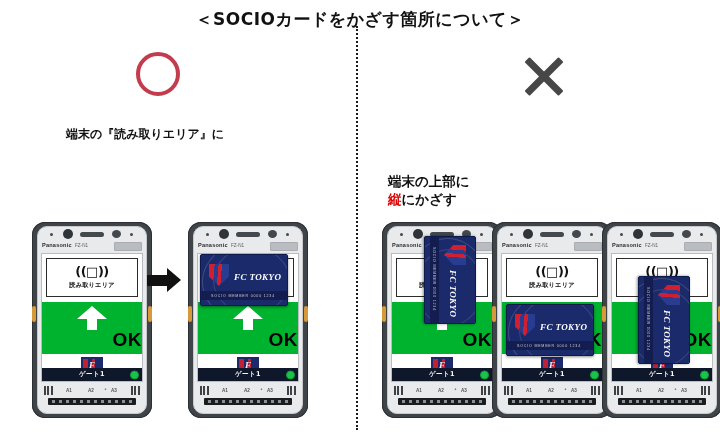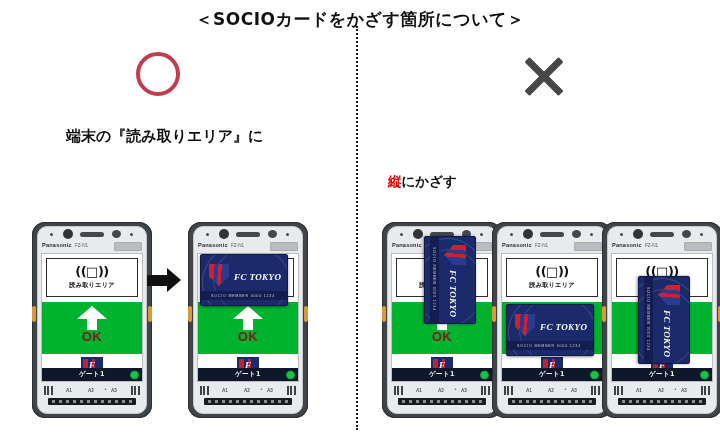--- a/index.html
+++ b/index.html
@@ -30,21 +30,21 @@
   .ng-cross span{
     position:absolute;left:-2px;top:19px;width:48px;height:7px;background:#474747;
     border-radius:1px;
   }
   .ng-cross span.a{transform:rotate(45deg);}
   .ng-cross span.b{transform:rotate(-45deg);}
 
   
   .cap{position:absolute;font-weight:bold;color:#111;line-height:1.35;white-space:nowrap;}
   .cap .red{color:#e00000;}
-  .cap-left{left:66px;top:126px;font-size:15px;}
+  .cap-left{left:66px;top:126px;font-size:12px;}
   .cap-r1{left:388px;top:172px;font-size:13.5px;}
   .cap-r2{left:518px;top:172px;font-size:13.5px;}
 
   
   .phone{position:absolute;width:120px;height:196px;}
   .phone .body{
     position:absolute;left:0;top:0;width:120px;height:196px;box-sizing:border-box;
     background:#3f4449;border-radius:13px;
     box-shadow:inset 0 0 0 1px #2b2f33;
   }
@@ -103,22 +103,22 @@
     position:absolute;left:50%;top:4px;transform:translateX(-50%);
     width:30px;height:24px;
   }
   .uparrow .shaft{position:absolute;left:10px;top:9px;width:10px;height:15px;background:#fff;}
   .uparrow .head{
     position:absolute;left:0;top:0;width:0;height:0;
     border-left:15px solid transparent;border-right:15px solid transparent;
     border-bottom:13px solid #fff;
   }
   .oktext{
-    position:absolute;left:0;top:27px;width:100%;text-align:center;
-    font-size:13px;font-weight:bold;color:#7f1d1d;font-family:"Liberation Sans",sans-serif;
+    position:absolute;left:0;top:27px;width:100%;text-align:right;
+    font-size:19px;font-weight:bold;color:#000000;font-family:"Liberation Sans",sans-serif;
     letter-spacing:.5px;
   }
 
   
   .emblem{position:absolute;left:50%;transform:translateX(-50%);top:103px;width:22px;height:24px;}
   .emblem .shield{
     position:absolute;left:0;top:0;width:22px;height:24px;background:#1b2a6b;
     clip-path:polygon(0% 0%,100% 0%,100% 58%,50% 100%,0% 58%);
   }
   .emblem .stripes{
@@ -231,20 +231,21 @@
   <div class="ng-cross">
     <span class="a"></span>
       <span class="b"></span>
   </div>
 
   <div class="cap cap-left">
     <div><span>端末の『読み取りエリア』に</span></div>
   </div>
 
   <div class="cap cap-r1">
+    <div><span>端末の上部に</span></div>
     <div>
       <span class="red">縦</span><span>にかざす</span>
     </div>
   </div>
 
 
   <div class="phone" style="left:32px;top:222px;">
     <div class="body"></div>
     <div class="nub l"></div>
     <div class="nub r"></div>

